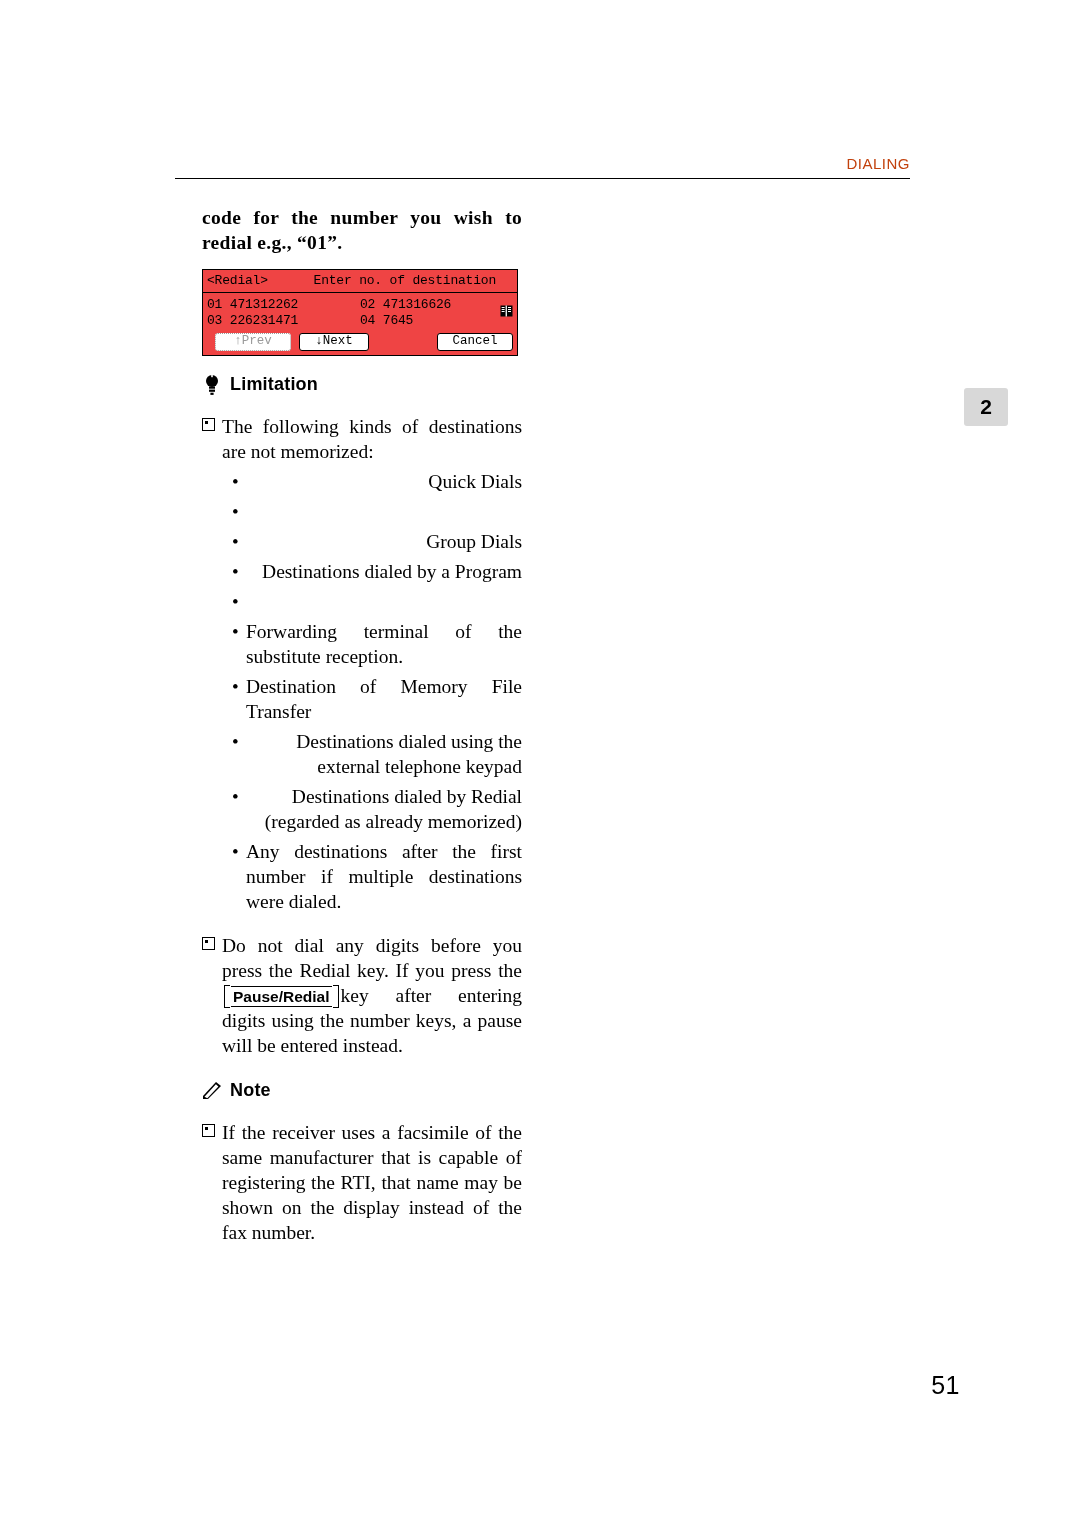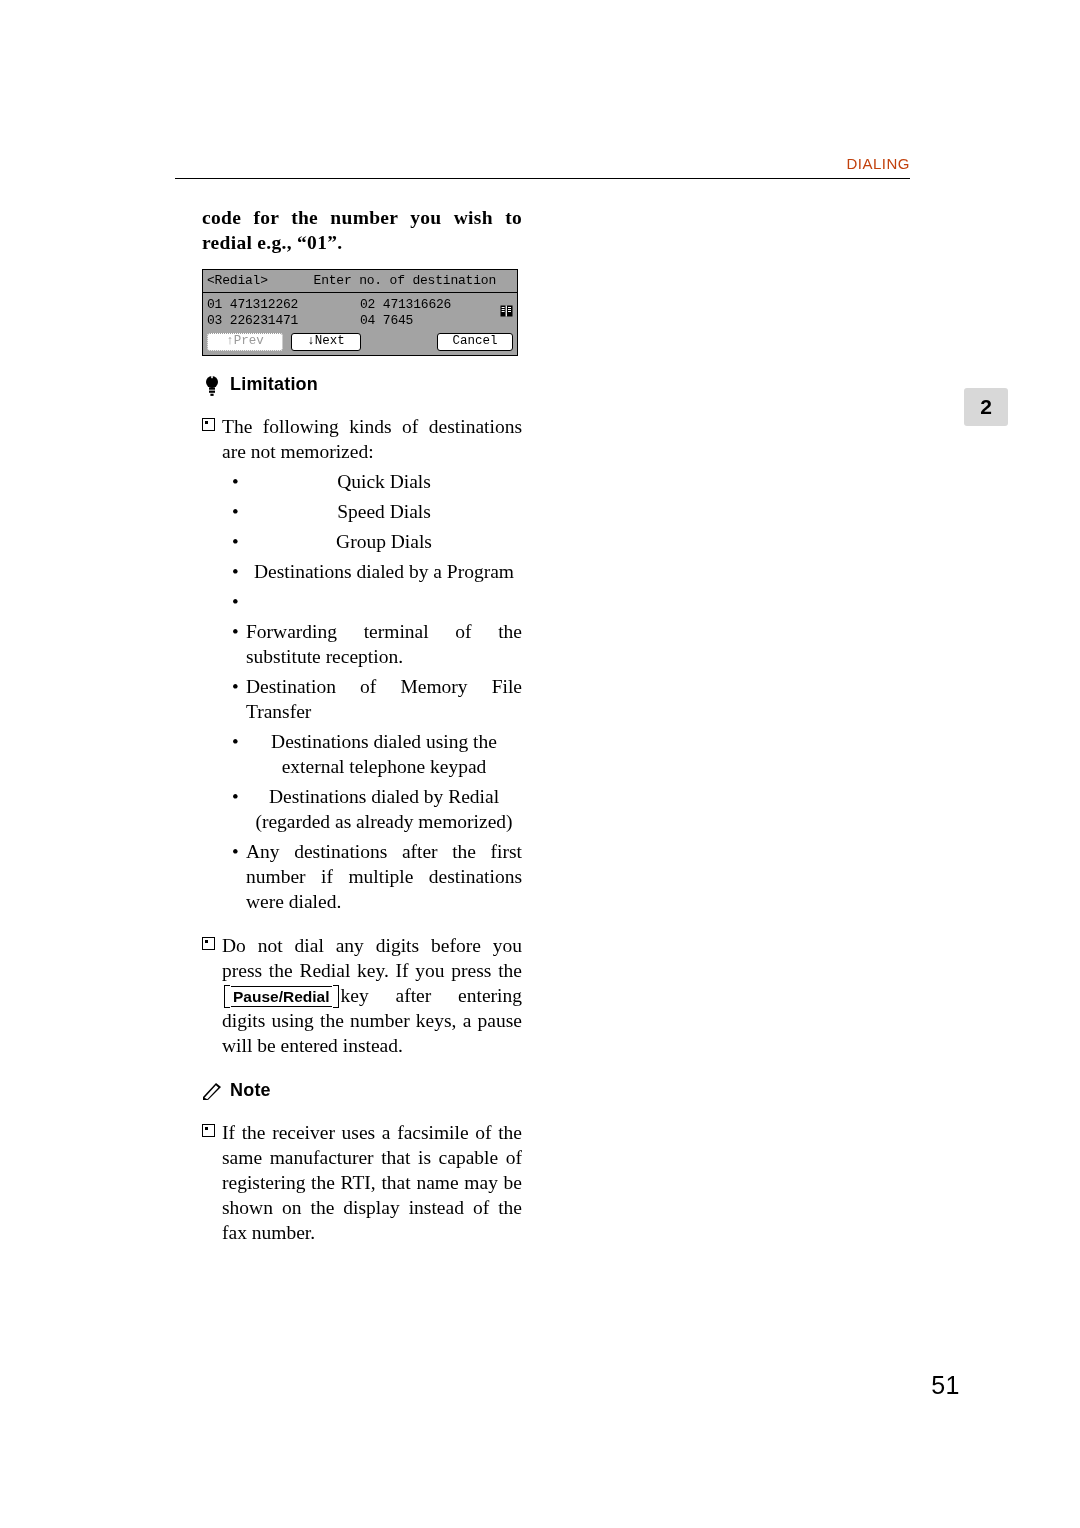--- a/index.html
+++ b/index.html
@@ -76,21 +76,21 @@
     line-height: 25px;
     text-align: justify;
     letter-spacing: 0.3px;
     margin: 0 0 14px 0;
   }
 
   
   .lcd {
     width: 316px;
     border: 1.5px solid #000;
-    background: #a3a3a3;
+    background: #ef4444;
     padding: 0;
     margin: 12px 0 18px 0;
     font-family: "Liberation Mono", monospace;
     font-size: 13px;
     box-sizing: border-box;
   }
   .lcd-row1 {
     display: flex;
     align-items: center;
     border-bottom: 1.5px solid #000;
@@ -124,34 +124,34 @@
     position: relative;
   }
   .btn {
     border: 1.2px solid #000;
     border-radius: 3px;
     padding: 0px 6px 1px 6px;
     line-height: 15px;
     font-size: 12.5px;
     white-space: pre;
     background: #fff;
+    margin-left: 8px;
   }
   .btn.dim {
     color: #9a9a9a;
     border-color: #9a9a9a;
     border-style: dotted;
   }
   .btn.prev { min-width: 62px; text-align: center; }
   .btn.next { margin-left: 8px; min-width: 56px; text-align:center;}
   .btn.cancel { margin-left: auto; min-width: 62px; text-align:center;}
 
   
   .sec-head {
     display: flex;
-    align-items: center;
     margin: 18px 0 6px 0;
   }
   .sec-head .ico {
     width: 20px;
     height: 20px;
     margin-right: 8px;
     flex: 0 0 auto;
     position: relative;
   }
   .sec-head .txt {
@@ -193,21 +193,21 @@
     width: 14px;
     font-size: 19px;
     line-height: 25px;
   }
   .sub-row .body {
     flex: 1 1 auto;
     font-size: 19.5px;
     line-height: 25px;
     text-align: justify;
   }
-  .sub-row .body.nojust { text-align: center; }
+  .sub-row .body.nojust { text-align: right; }
 
   .hollow-sq {
     display: inline-block;
     width: 11px; height: 11px;
     border: 1.6px solid #000;
     position: relative;
     top: -1px;
   }
   .hollow-sq::after{
     content:"";
@@ -324,21 +324,20 @@
       <span class="body">The following kinds of destinations are not memorized:</span>
     </div>
 
     <div class="sub-list">
       <div class="sub-row">
         <span class="dot">•</span>
         <span class="body nojust">Quick Dials</span>
       </div>
       <div class="sub-row">
         <span class="dot">•</span>
-        <span class="body nojust">Speed Dials</span>
       </div>
       <div class="sub-row">
         <span class="dot">•</span>
         <span class="body nojust">Group Dials</span>
       </div>
       <div class="sub-row">
         <span class="dot">•</span>
         <span class="body nojust">Destinations dialed by a Program</span>
       </div>
       <div class="sub-row">

